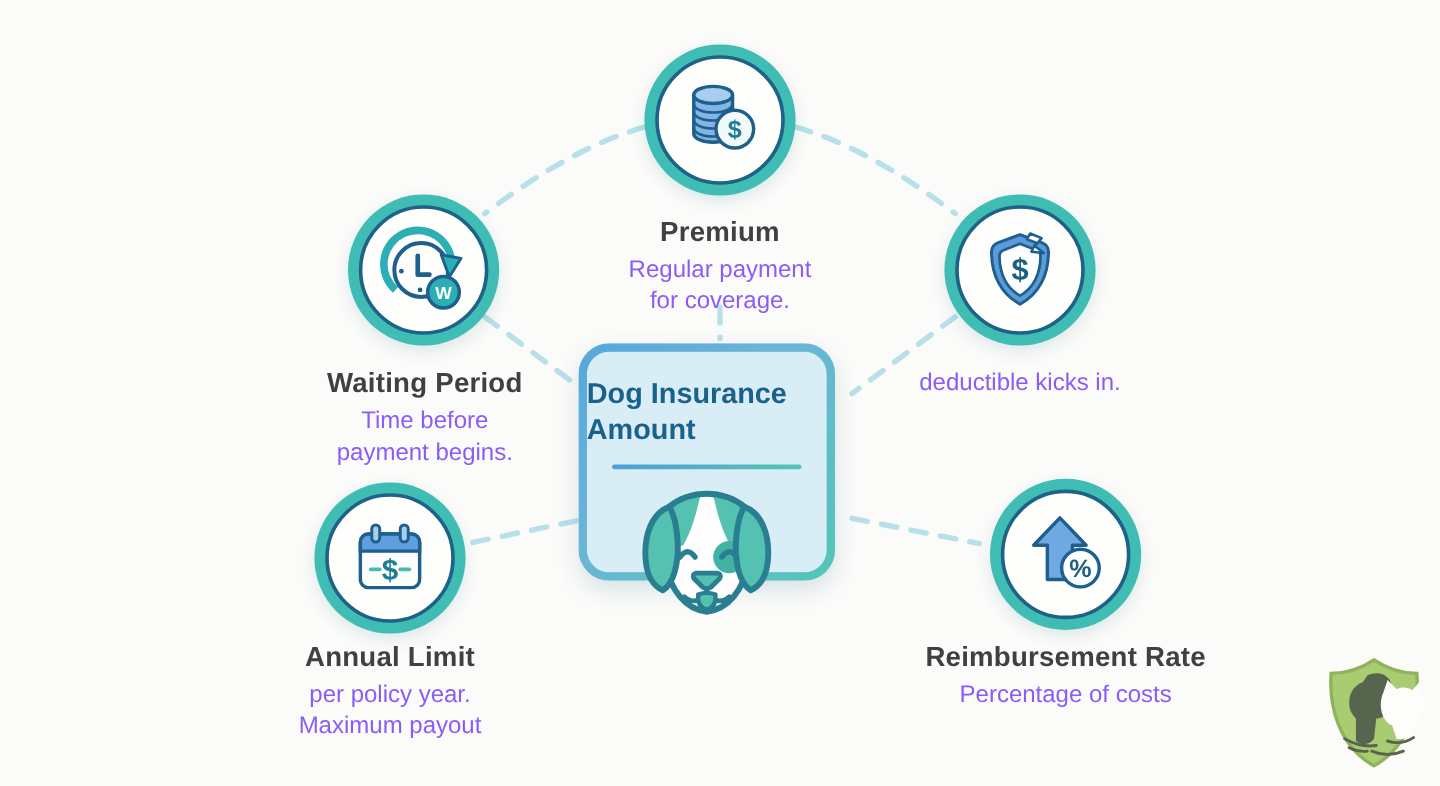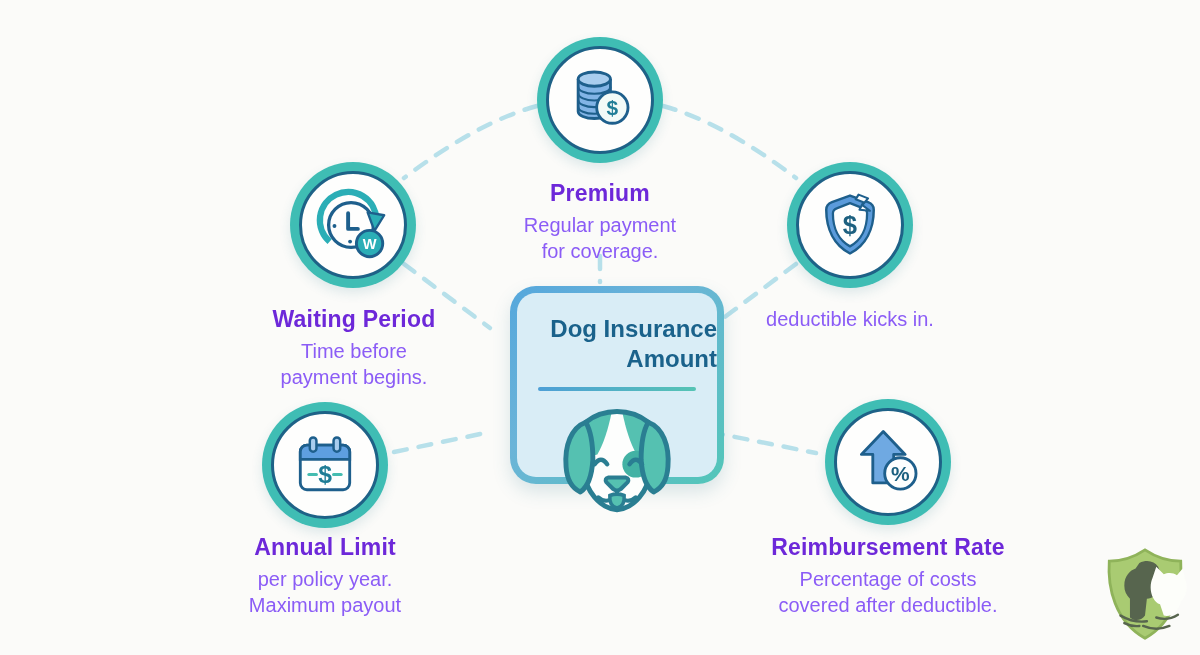--- a/index.html
+++ b/index.html
@@ -13,41 +13,41 @@
   .badge{
     position:absolute;width:126px;height:126px;border-radius:50%;
     background:#3FBDB4;display:flex;align-items:center;justify-content:center;
     box-shadow:0 5px 12px rgba(40,120,140,.14);z-index:2;
   }
   .badge-inner{
     width:102px;height:102px;border-radius:50%;background:#FEFEFD;
     border:3px solid #1E6287;display:flex;align-items:center;justify-content:center;
   }
   .node-text{position:absolute;text-align:center;z-index:2;}
-  .node-title{font-size:23px;font-weight:700;color:#6d28d9;margin:0 0 5px 0;letter-spacing:.2px;}
+  .node-title{font-size:23px;font-weight:700;color:#404040;margin:0 0 5px 0;letter-spacing:.2px;}
   .node-desc{font-size:20px;color:#8b5cf6;line-height:26px;}
   
   #badge-premium{left:537px;top:37px;}
   #text-premium{left:440px;top:180px;width:320px;}
   #badge-waiting{left:290px;top:162px;}
   #text-waiting{left:194px;top:306px;width:320px;}
   #badge-deductible{left:787px;top:162px;}
   #text-deductible{left:690px;top:306px;width:320px;}
   #badge-annual{left:262px;top:402px;}
   #text-annual{left:165px;top:534px;width:320px;}
   #badge-reimb{left:825px;top:399px;}
   #text-reimb{left:728px;top:534px;width:320px;}
   
   .policy-card{
-    position:absolute;left:510px;top:286px;width:214px;height:198px;z-index:3;
+    position:absolute;left:482px;top:286px;width:214px;height:198px;z-index:3;
     border:7px solid transparent;border-radius:26px;box-sizing:border-box;
     background:linear-gradient(#D9EDF6,#D9EDF6) padding-box,
                linear-gradient(135deg,#55A7DC 0%,#6BB4D8 40%,#52C6B8 100%) border-box;
     box-shadow:0 8px 18px rgba(60,130,150,.18);
-    text-align:right;
+    text-align:left;
   }
   .card-title{font-size:24px;font-weight:700;color:#1A628B;line-height:30px;margin-top:21px;}
   .card-divider{width:158px;height:4px;border-radius:2px;margin:13px auto 8px auto;
     background:linear-gradient(90deg,#4E9FD6,#56C4B4);}
   .dog-svg{display:block;margin:2px auto 0 auto;}
   .logo{position:absolute;left:1098px;top:542px;z-index:2;}
 </style>
 </head>
 <body>
 
@@ -165,21 +165,20 @@
       <svg width="76" height="76" viewBox="0 0 80 80">
         <path d="M35,8 L58,32 L46,32 L46,62 L24,62 L24,32 L12,32 Z" fill="#6FA9E2" stroke="#1E5F8C" stroke-width="3" stroke-linejoin="round"></path>
         <circle cx="53" cy="52" r="16.5" fill="#FDFEFE" stroke="#1E5F8C" stroke-width="3"></circle>
         <text x="53" y="60" text-anchor="middle" font-size="22" font-weight="bold" fill="#1C6080" font-family="Liberation Sans, sans-serif">%</text>
       </svg>
     </div>
   </div>
   <div class="node-text" id="text-reimb">
     <div class="node-title">Reimbursement Rate</div>
     <div class="node-desc">Percentage of costs</div>
-    <div class="node-desc">covered after deductible.</div>
   </div>
 
   <svg class="logo" width="94" height="104" viewBox="0 0 100 110">
     <path d="M50,8 C62,16 76,20 88,20 C90,48 82,84 50,102 C18,84 10,48 12,20 C24,20 38,16 50,8 Z" fill="#A9CB72" stroke="#8FB35A" stroke-width="3"></path>
     <path d="M28,46 C28,36 34,30 40,28 L44,22 C52,18 60,20 64,26 C66,30 66,34 65,38 C70,40 73,44 72,48 L64,50 C62,56 58,60 52,60 L50,78 C46,84 38,84 34,80 L34,60 C30,56 28,52 28,46 Z" fill="#57654E"></path>
     <path d="M58,38 L62,26 L70,34 C74,32 80,32 84,35 L90,28 L93,40 C96,48 94,58 88,63 C86,74 78,80 70,78 L66,66 C60,64 56,56 56,48 C56,44 57,40 58,38 Z" fill="#FDFEFA"></path>
     <g fill="none" stroke="#57654E" stroke-width="2.6" stroke-linecap="round">
       <path d="M24,78 Q38,86 52,84"></path>
       <path d="M48,89 Q62,95 76,89"></path>
       <path d="M62,80 Q74,84 85,77"></path>

